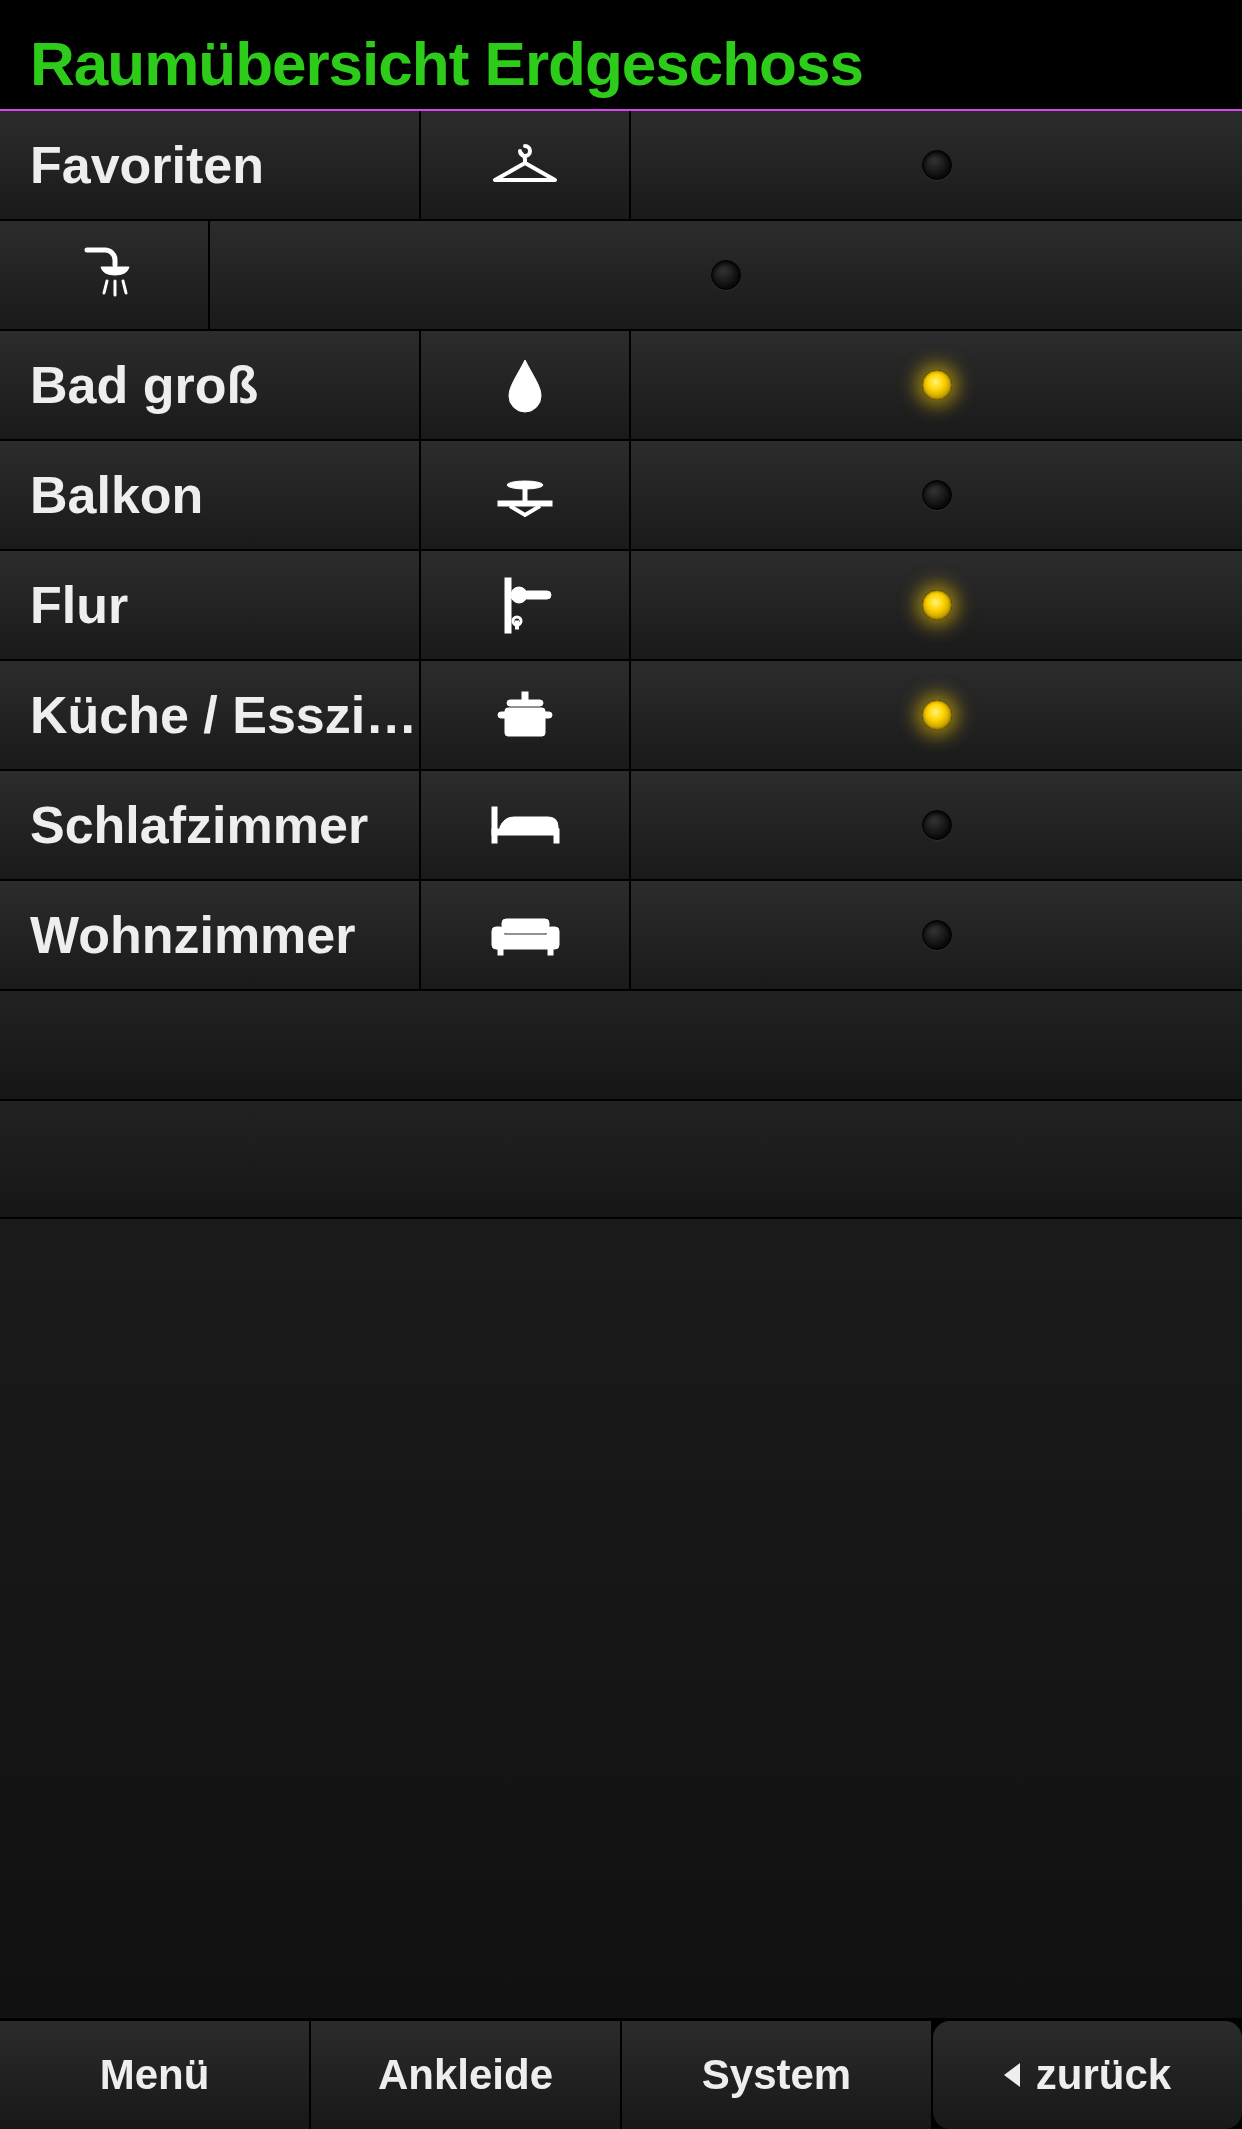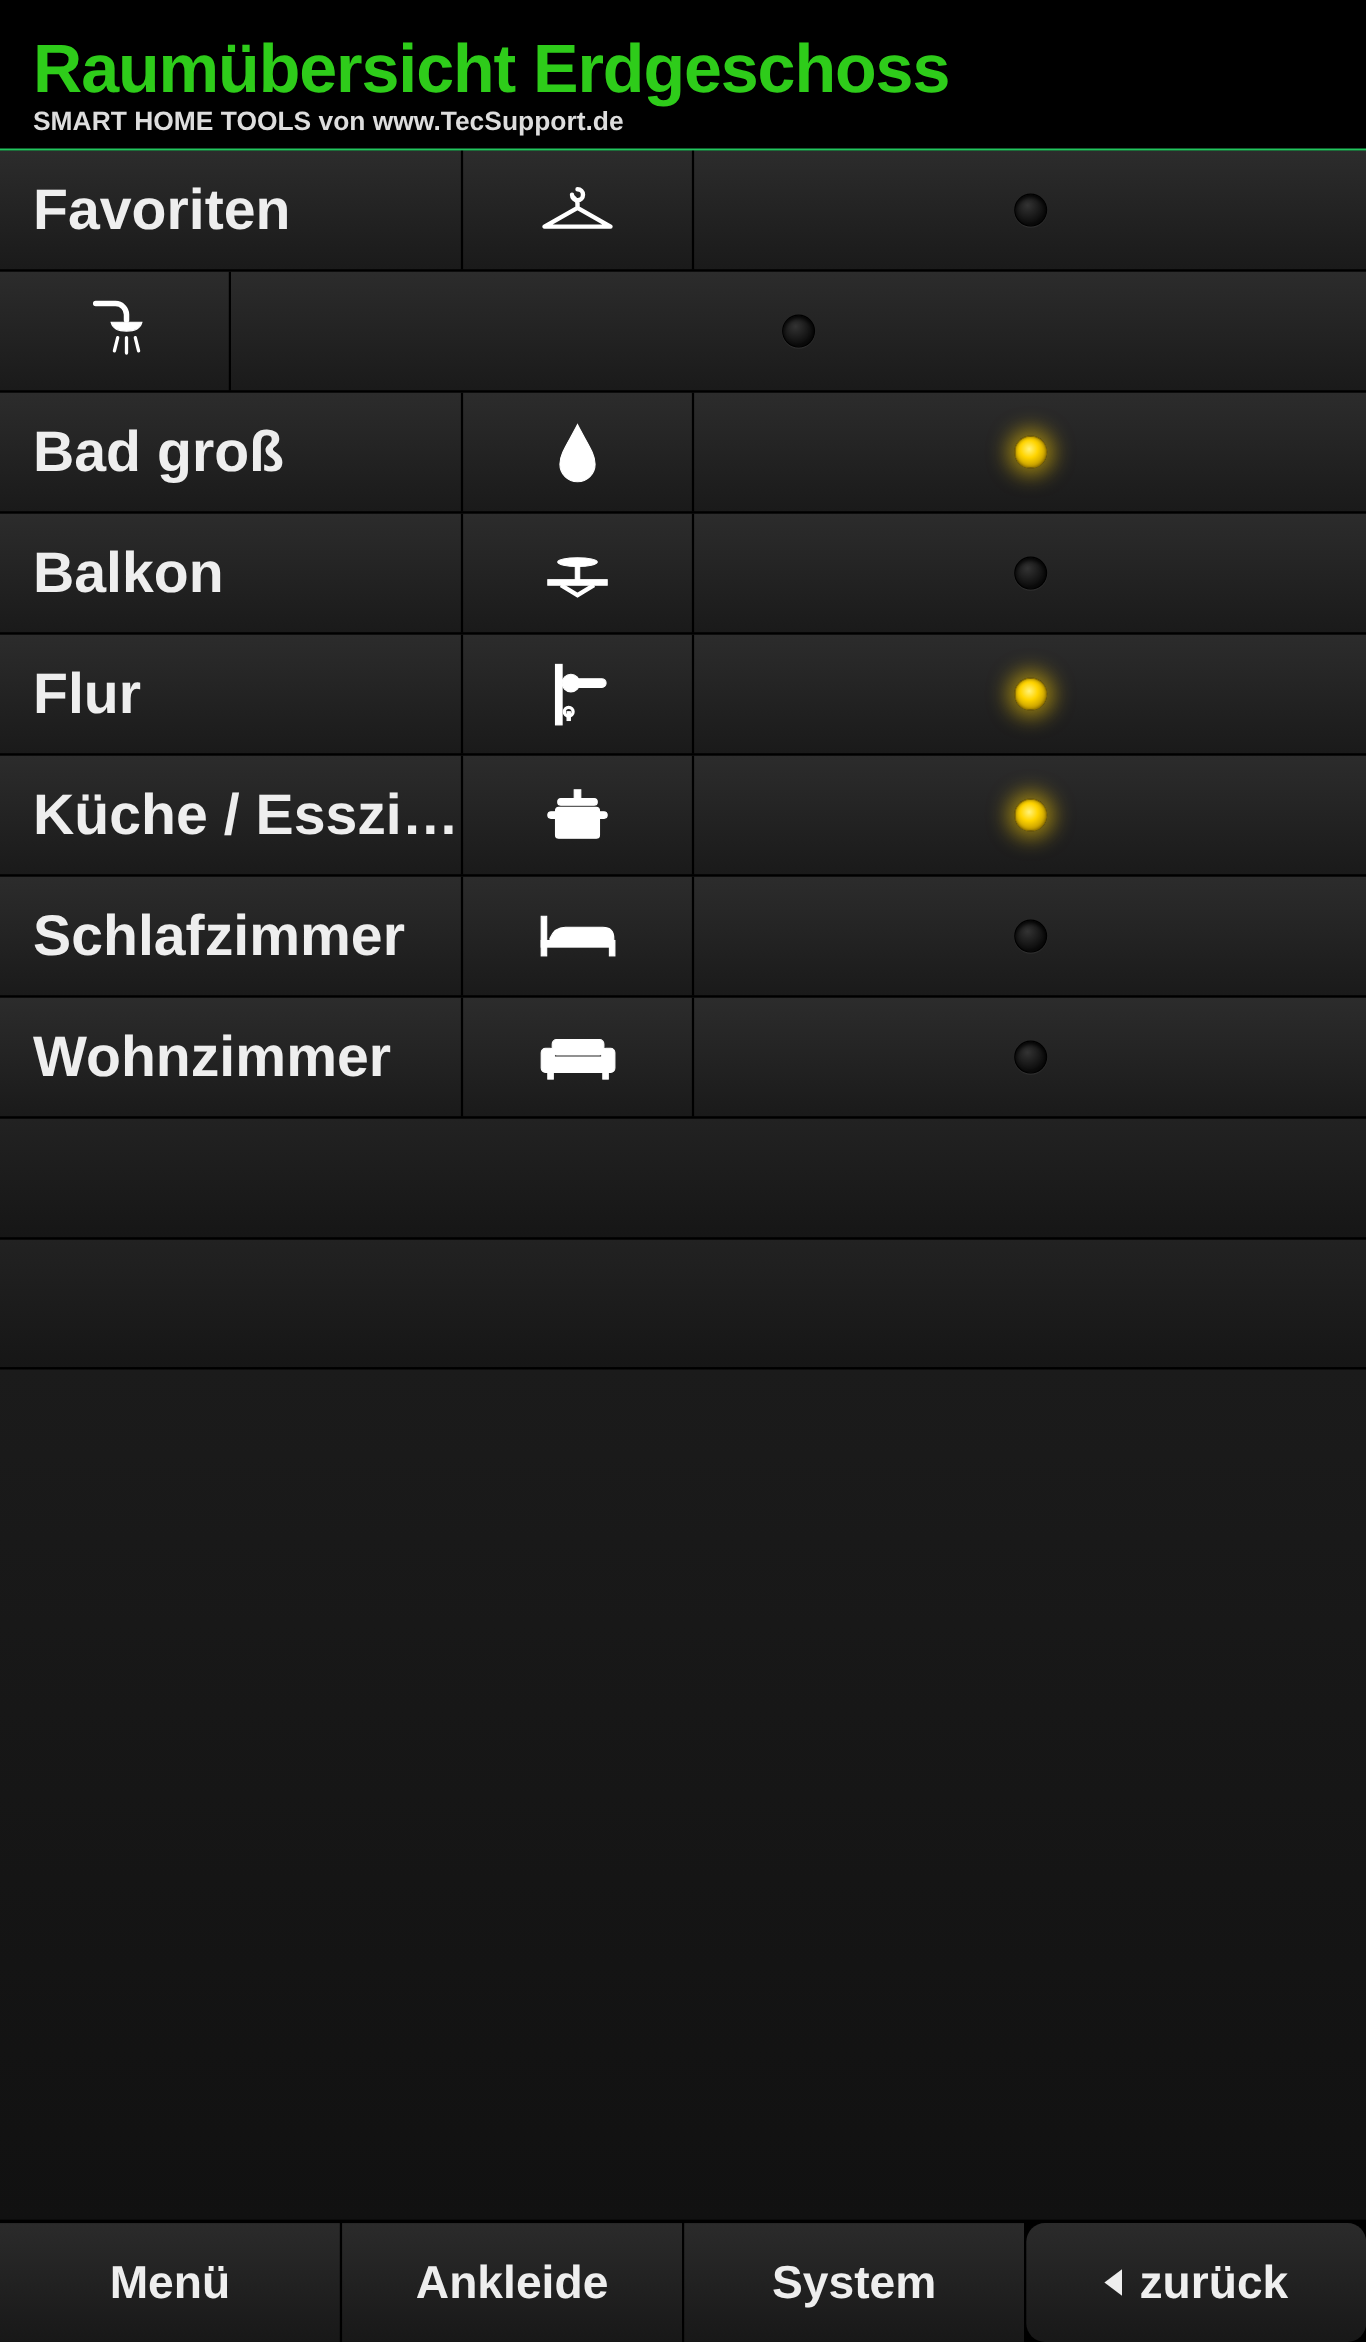--- a/index.html
+++ b/index.html
@@ -13,21 +13,21 @@
   }
   .screen {
     width: 100%;
     height: 100%;
     display: flex;
     flex-direction: column;
     background: #000;
   }
   .header {
     padding: 28px 30px 10px 30px;
-    border-bottom: 2px solid #22c55e;
+    border-bottom: 2px solid #d946ef;
   }
   .title {
     color: #2ecc1a;
     font-size: 62px;
     font-weight: bold;
     letter-spacing: -1px;
   }
   .subtitle {
     color: #ddd;
     font-size: 24px;
@@ -115,21 +115,20 @@
     margin-right: 6px;
   }
 </style>
 </head>
 <body>
 
 <div class="screen">
 
   <div class="header">
     <div class="title">Raumübersicht Erdgeschoss</div>
-    <div class="subtitle">SMART HOME TOOLS von www.TecSupport.de</div>
   </div>
 
   <div class="list">
 
     <div class="row">
       <div class="cell-label">Favoriten</div>
       <div class="cell-icon">
         <svg width="70" height="50" viewBox="0 0 70 50">
             <path d="M35 6 a5 5 0 1 1 -5 5 c0 3 5 4 5 8 v4 L5 40 h60 L35 23" fill="none" stroke="#fff" stroke-width="4" stroke-linecap="round" stroke-linejoin="round"></path>
           </svg>

